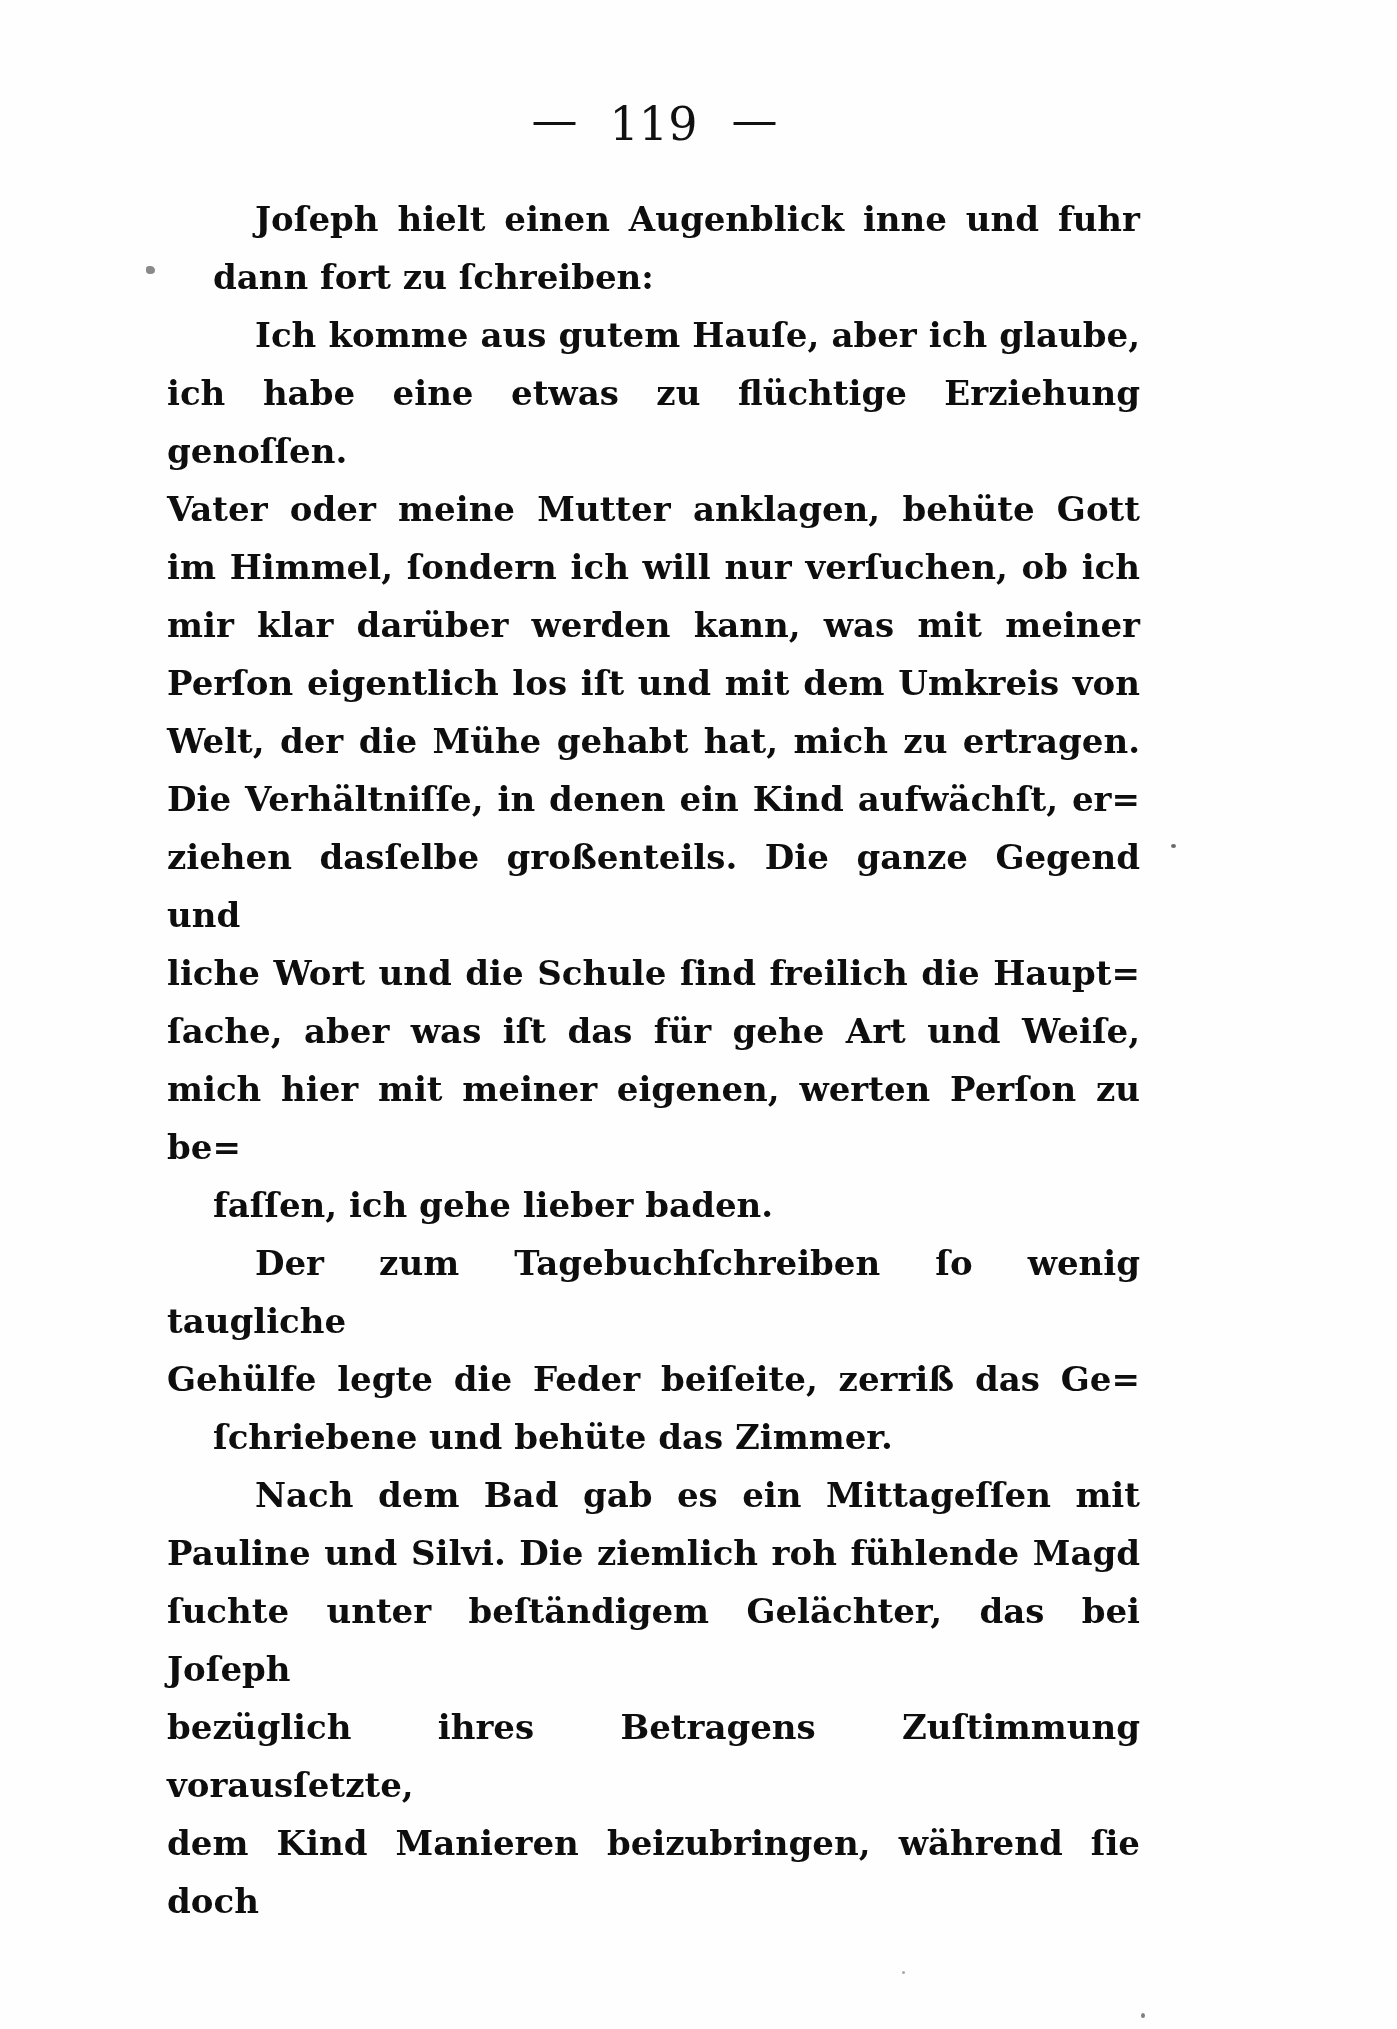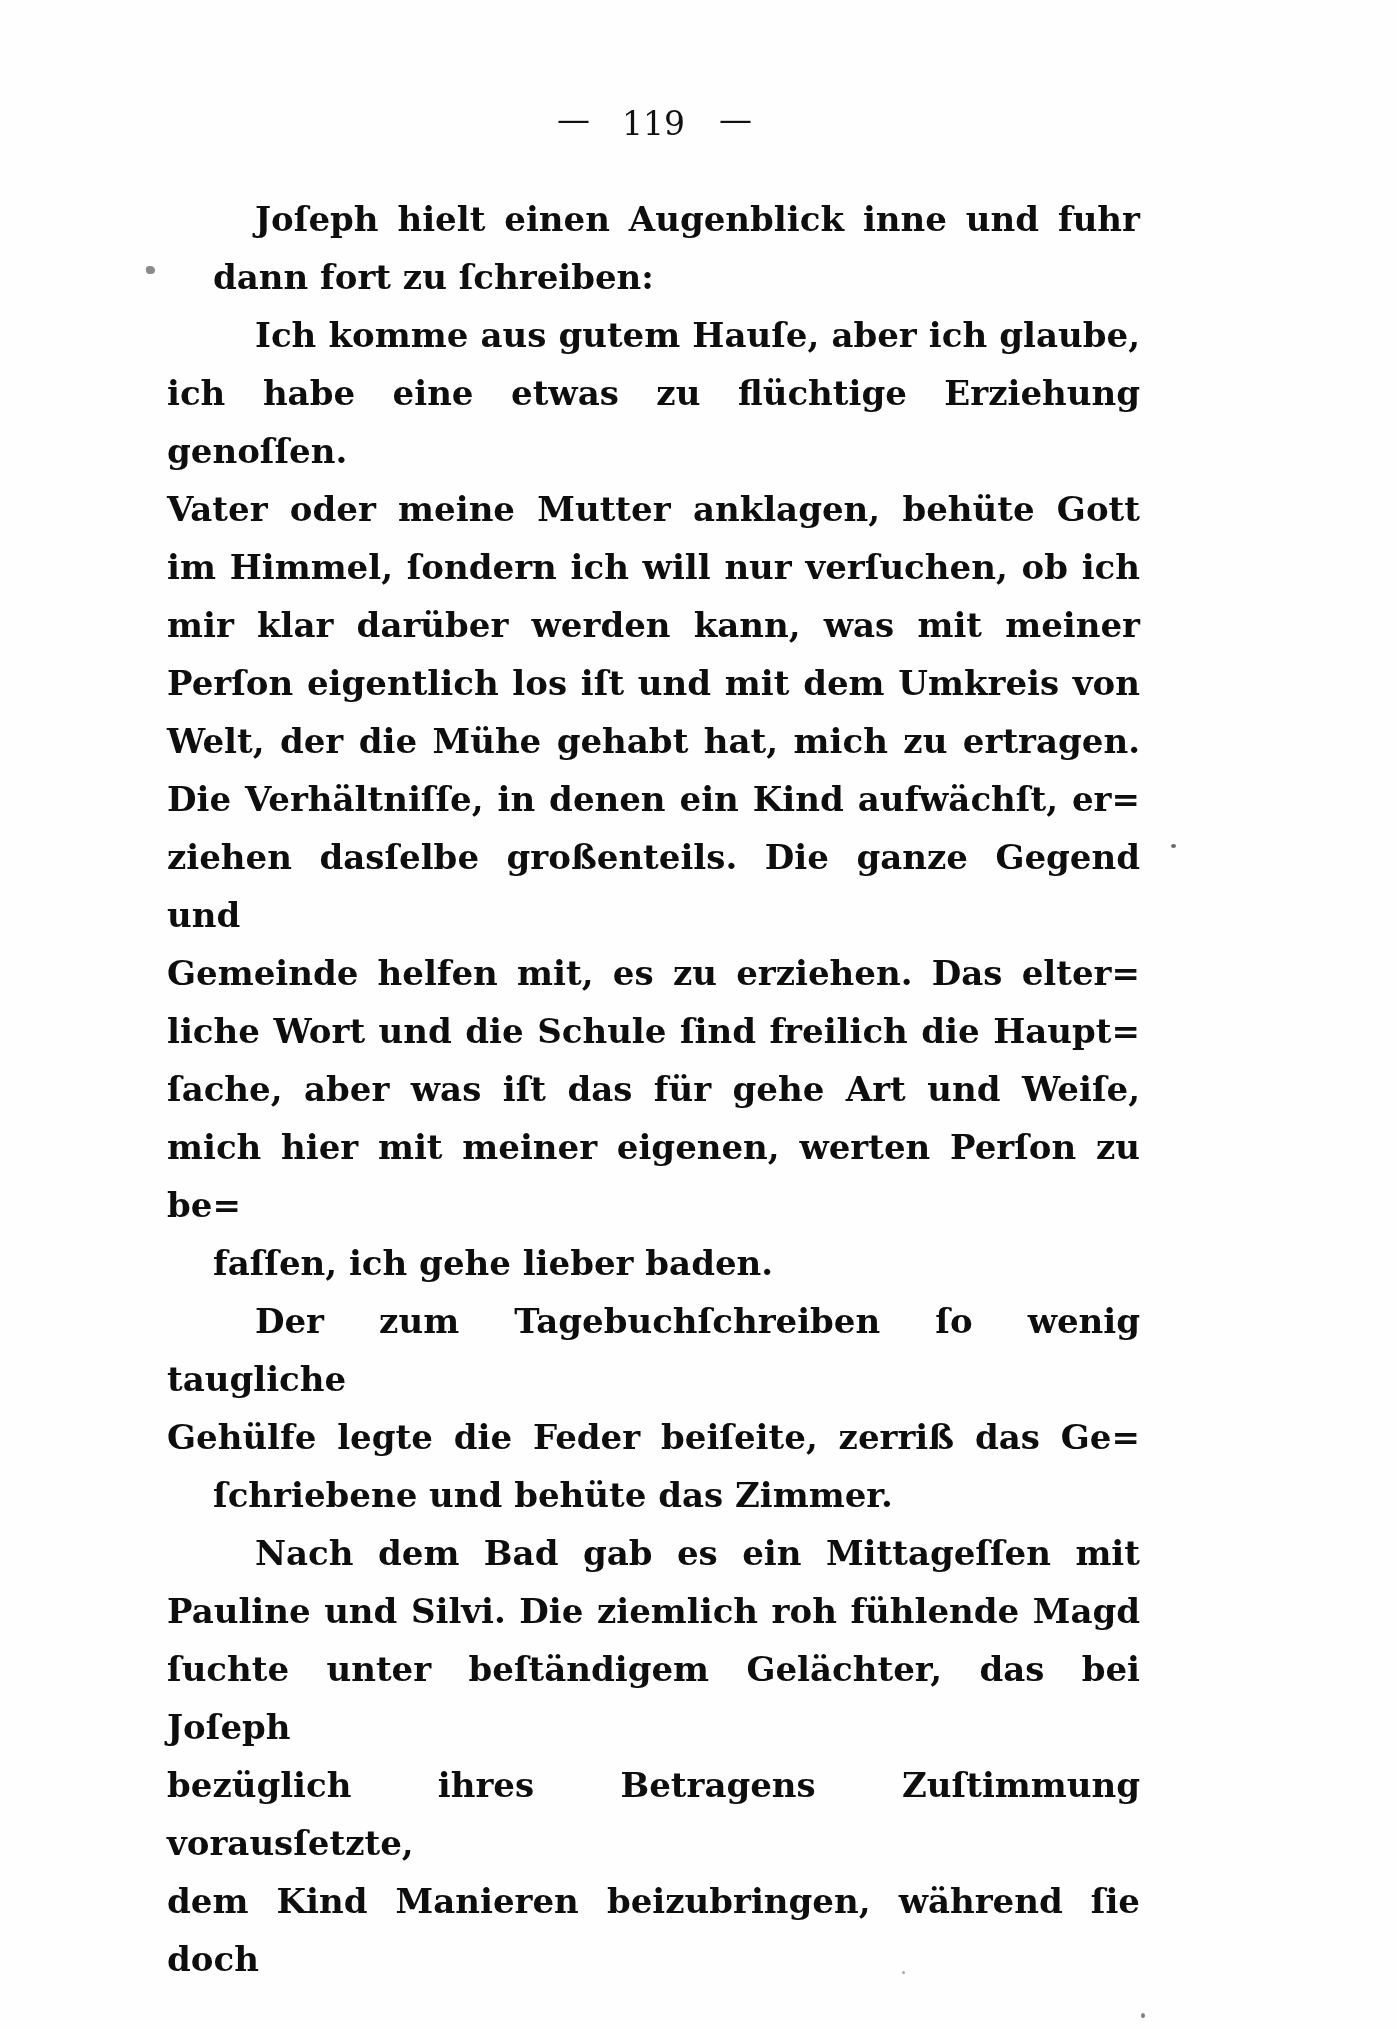--- a/index.html
+++ b/index.html
@@ -15,21 +15,21 @@
     overflow: hidden;
     font-family: "DejaVu Serif", serif;
     color: #0e0e0e;
   }
   .header {
     position: absolute;
     top: 98px;
     left: 167px;
     width: 973px;
     text-align: center;
-    font-size: 33px;
+    font-size: 46px;
     line-height: 52px;
     font-weight: normal;
     color: #111;
     white-space: nowrap;
   }
   .header .dash {
     display: inline-block;
     margin: 0 34px;
     transform: translateY(-4px);
     letter-spacing: -2px;
@@ -83,21 +83,20 @@
     <div class="paragraph">
       <div class="line indent">Ich komme aus gutem Hauſe, aber ich glaube,</div>
       <div class="line">ich habe eine etwas zu flüchtige Erziehung genoſſen.</div>
       <div class="line">Vater oder meine Mutter anklagen, behüte Gott</div>
       <div class="line">im Himmel, ſondern ich will nur verſuchen, ob ich</div>
       <div class="line">mir klar darüber werden kann, was mit meiner</div>
       <div class="line">Perſon eigentlich los iſt und mit dem Umkreis von</div>
       <div class="line">Welt, der die Mühe gehabt hat, mich zu ertragen.</div>
       <div class="line">Die Verhältniſſe, in denen ein Kind aufwächſt, er=</div>
       <div class="line">ziehen dasſelbe großenteils. Die ganze Gegend und</div>
-      <div class="line">Gemeinde helfen mit, es zu erziehen. Das elter=</div>
       <div class="line">liche Wort und die Schule ſind freilich die Haupt=</div>
       <div class="line">ſache, aber was iſt das für gehe Art und Weiſe,</div>
       <div class="line">mich hier mit meiner eigenen, werten Perſon zu be=</div>
       <div class="line endline">faſſen, ich gehe lieber baden.</div>
     </div>
 
     <div class="paragraph">
       <div class="line indent">Der zum Tagebuchſchreiben ſo wenig taugliche</div>
       <div class="line">Gehülfe legte die Feder beiſeite, zerriß das Ge=</div>
       <div class="line endline">ſchriebene und behüte das Zimmer.</div>

